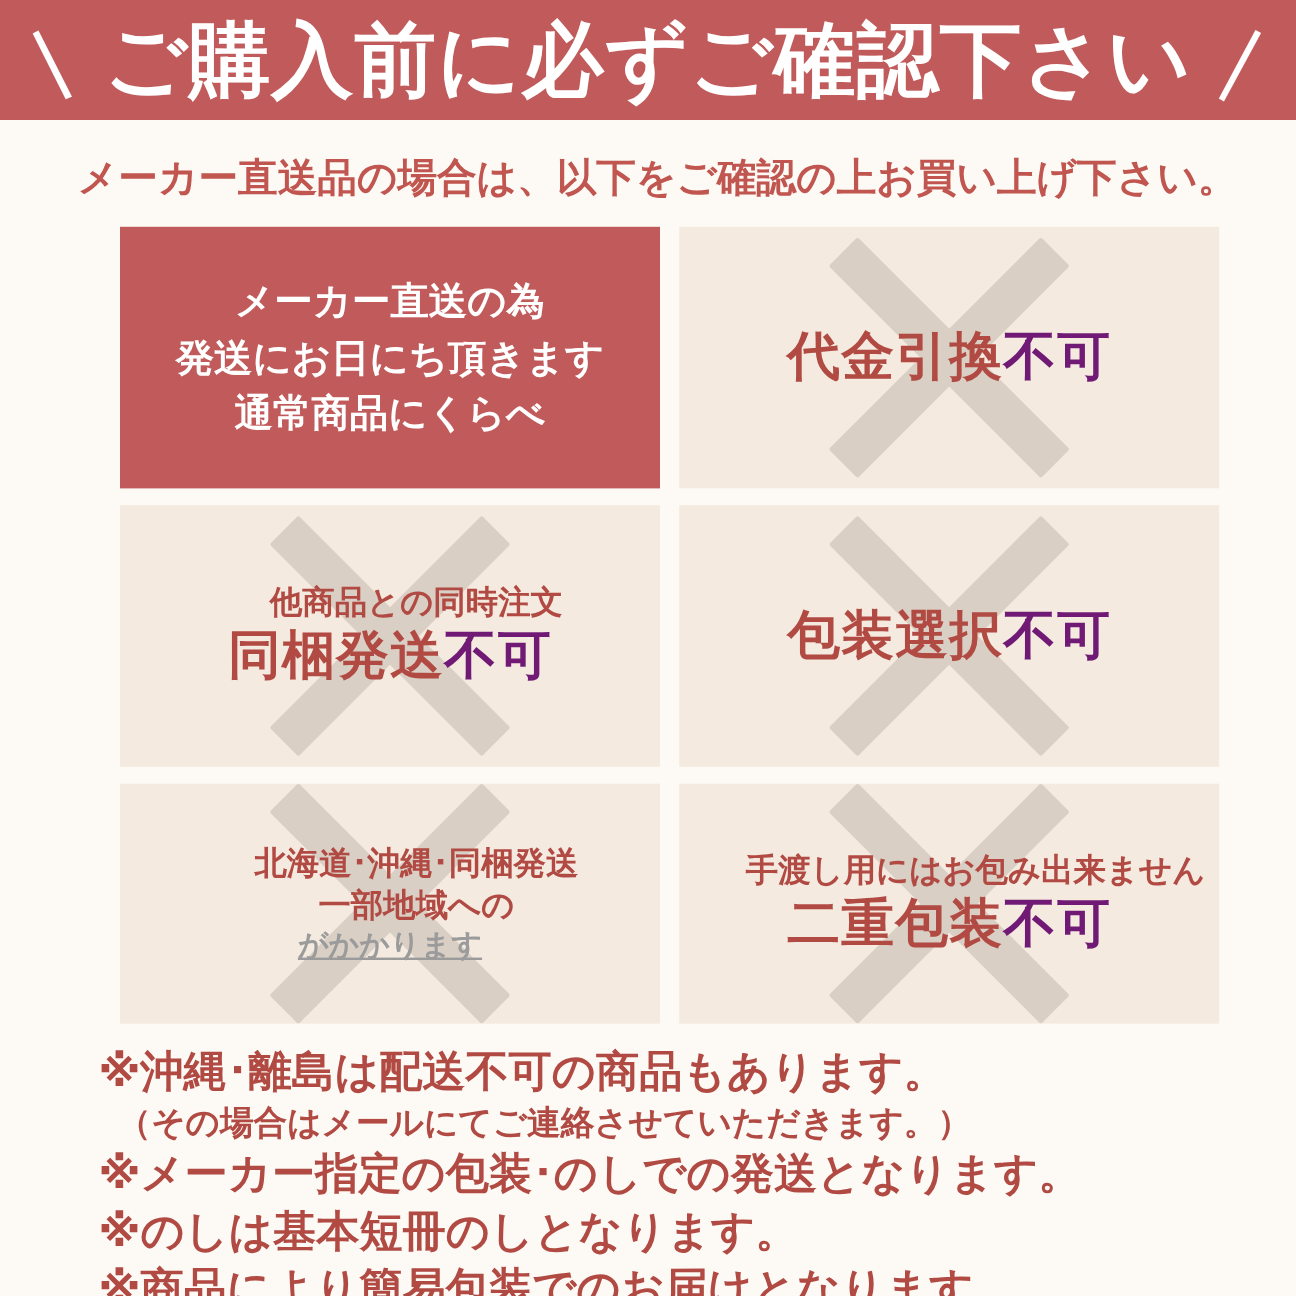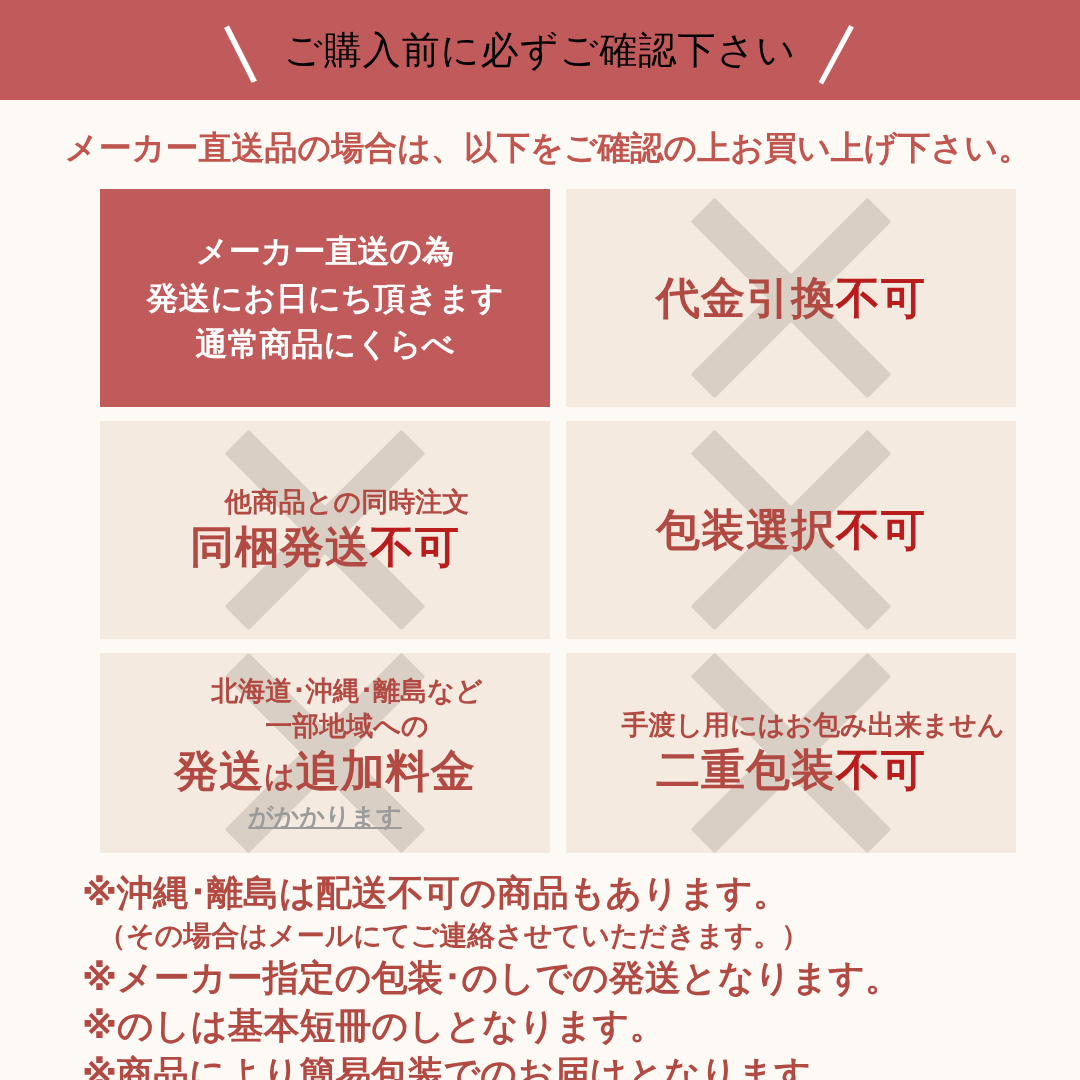--- a/index.html
+++ b/index.html
@@ -31,23 +31,23 @@
     justify-content: center;
     box-sizing: border-box;
   }
   .header-inner {
     display: flex;
     align-items: center;
     justify-content: center;
     gap: 14px;
   }
   .header-title {
-    color: #000000;
-    font-size: 38px;
-    font-weight: normal;
+    color: #ffffff;
+    font-size: 68px;
+    font-weight: bold;
     letter-spacing: 1px;
     line-height: 1;
     white-space: nowrap;
   }
   .slash {
     color: #ffffff;
     font-size: 56px;
     font-weight: bold;
     line-height: 1;
     display: inline-block;
@@ -127,21 +127,21 @@
   }
   .line-big {
     font-size: 44px;
     font-weight: bold;
     color: #b24a44;
     display: block;
     white-space: nowrap;
     letter-spacing: 1px;
   }
   .line-big .muted {
-    color: #b91c1c;
+    color: #701a75;
   }
   .line-big .mid {
     font-size: 30px;
     color: #b24a44;
   }
   .line-tiny {
     font-size: 25px;
     font-weight: bold;
     color: #9b9b9b;
     display: block;
@@ -230,23 +230,22 @@
         <span class="line-big"><span>包装選択</span><span class="muted">不可</span></span>
       </div>
     </div>
 
     <div class="cell">
       <div class="x-mark">
         <span class="a"></span>
           <span class="b"></span>
       </div>
       <div class="content">
-        <span class="line-small">北海道･沖縄･離島など</span>
+        <span class="line-small">北海道･沖縄･同梱発送</span>
         <span class="line-small">一部地域への</span>
-        <span class="line-big"><span>発送</span><span class="mid">は</span><span>追加料金</span></span>
         <span class="line-tiny">がかかります</span>
       </div>
     </div>
 
     <div class="cell">
       <div class="x-mark">
         <span class="a"></span>
           <span class="b"></span>
       </div>
       <div class="content">

